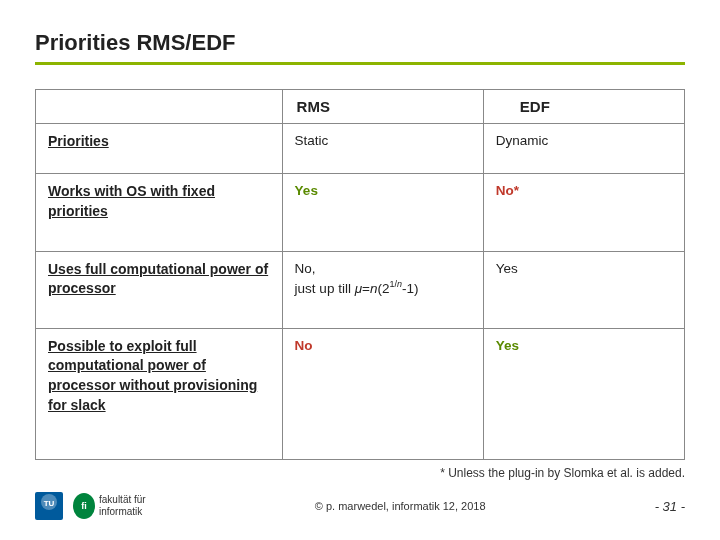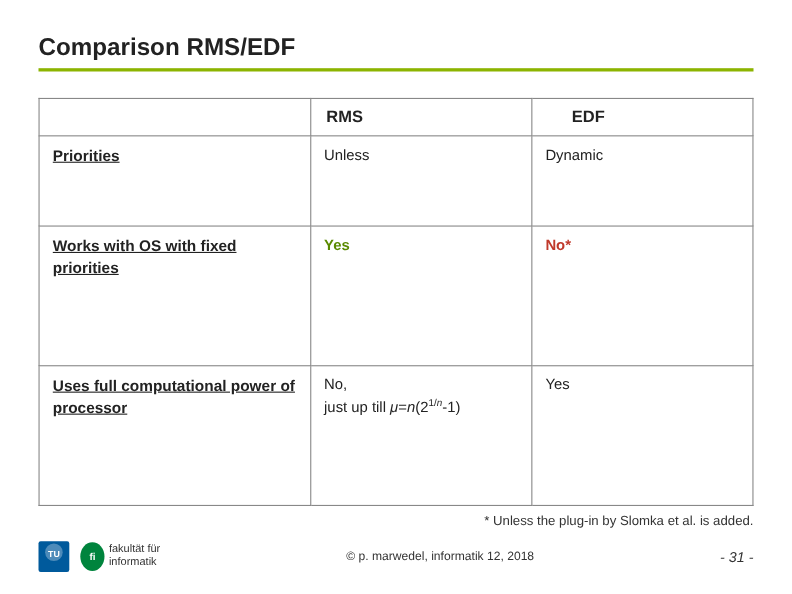--- a/index.html
+++ b/index.html
@@ -180,55 +180,60 @@
     sup {
       font-size: 9px;
       vertical-align: super;
     }
   </style>
 </head>
 <body>
 
 <div class="slide">
   <div class="title-area">
-    <div class="title">Comparison RMS/EDF</div>
+    <div class="title">Priorities RMS/EDF</div>
     <div class="title-underline"></div>
   </div>
 
   <div class="main-content">
     <table>
       <thead>
         <tr>
           <th style="width:38%;"></th>
           <th style="width:31%;margin-left:32px;">RMS</th>
           <th style="width:31%;padding-left:36px;">EDF</th>
         </tr>
       </thead>
       <tbody>
 
         <tr>
           <td>Priorities</td>
-          <td>Unless</td>
+          <td>Static</td>
           <td>Dynamic</td>
         </tr>
 
         <tr>
           <td>Works with OS with fixed priorities</td>
           <td class="green-text">Yes</td>
           <td class="red-text">No*</td>
         </tr>
 
         <tr>
           <td>Uses full computational power of processor</td>
           <td>
             No, <br>just up till <span class="italic-text">μ</span>=<span class="italic-text">n</span>(2<sup>1/<span class="italic-text">n</span></sup>-1)
           </td>
           <td>Yes</td>
         </tr>
 
+        <tr>
+          <td>Possible to exploit full computational power of processor without provisioning for slack</td>
+          <td class="red-text">No</td>
+          <td class="green-text">Yes</td>
+        </tr>
       </tbody>
     </table>
 
     <div class="footnote">* Unless the plug-in by Slomka et al. is added.</div>
   </div>
 
   <div class="footer">
     <div class="footer-left">
       <div class="tudo-logo">
         <div class="tudo-logo-square">

